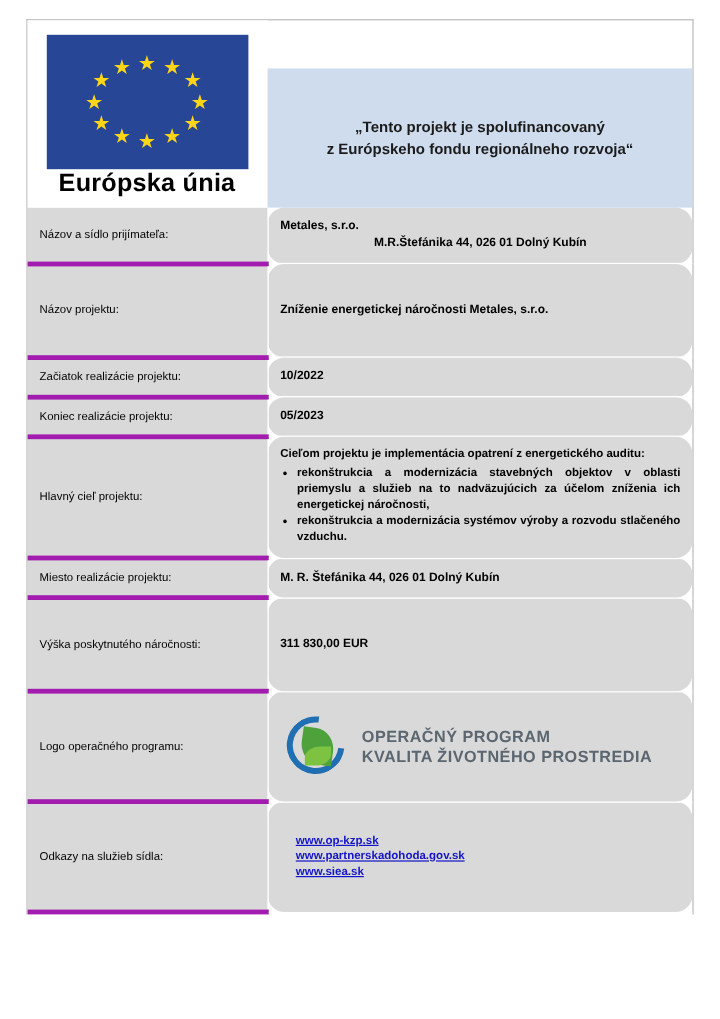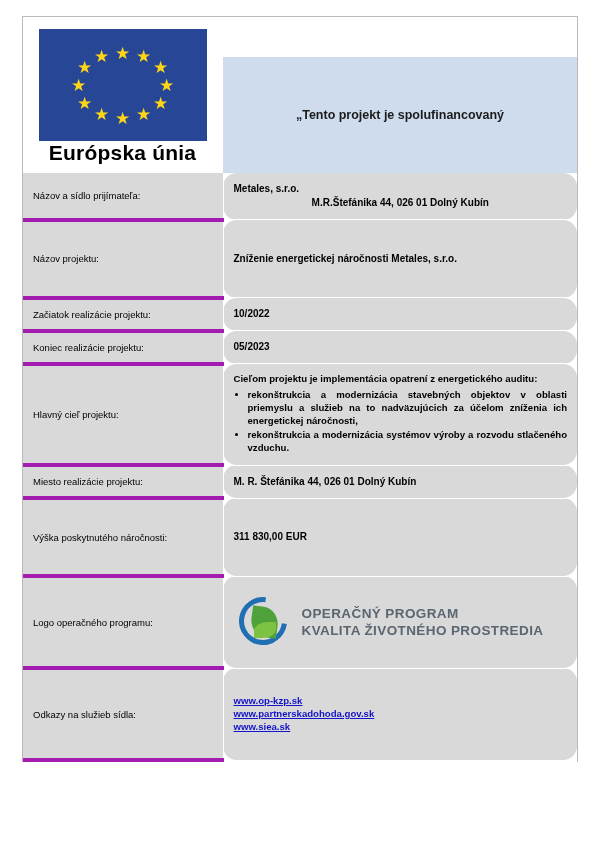--- a/index.html
+++ b/index.html
@@ -180,20 +180,21 @@
   .op-text .l1 { display:block; }
   .op-text .l2 { display:block; }
   
   .links a {
     display: block;
     font-size: 9.6px;
     font-weight: bold;
     color: #1414c8;
     text-decoration: underline;
     line-height: 1.35;
+    margin-left: 13px;
   }
   .tall { height: 92px; }
   .tall2 { height: 78px; }
 </style>
 </head>
 <body>
 
 <div class="page">
   <div class="sheet">
 
@@ -211,20 +212,21 @@
           <span class="star" style="left:46px;  top:74px;">★</span>
           <span class="star" style="left:40px;  top:56px;">★</span>
           <span class="star" style="left:46px;  top:38px;">★</span>
           <span class="star" style="left:63px;  top:27px;">★</span>
         </div>
         <div class="eu-label">Európska únia</div>
       </div>
       <div class="header-right">
         <div class="header-quote">
           <div>„Tento projekt je spolufinancovaný</div>
+          <div>z Európskeho fondu regionálneho rozvoja“</div>
         </div>
       </div>
     </div>
 
     <table class="info">
       <tbody>
           <tr>
         <td class="label">Názov a sídlo prijímateľa:</td>
         <td class="value">
           <div>Metales, s.r.o.</div>

